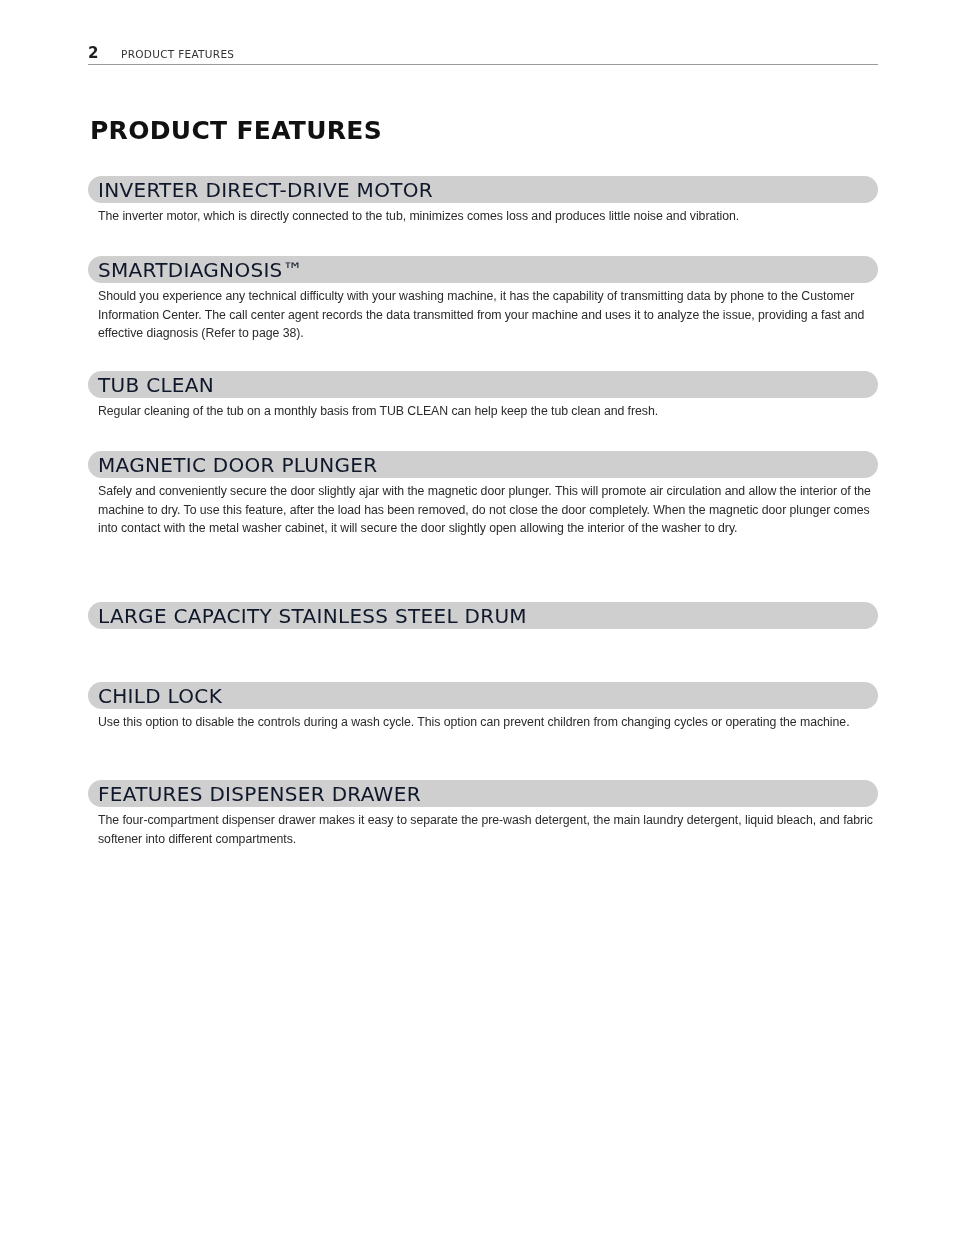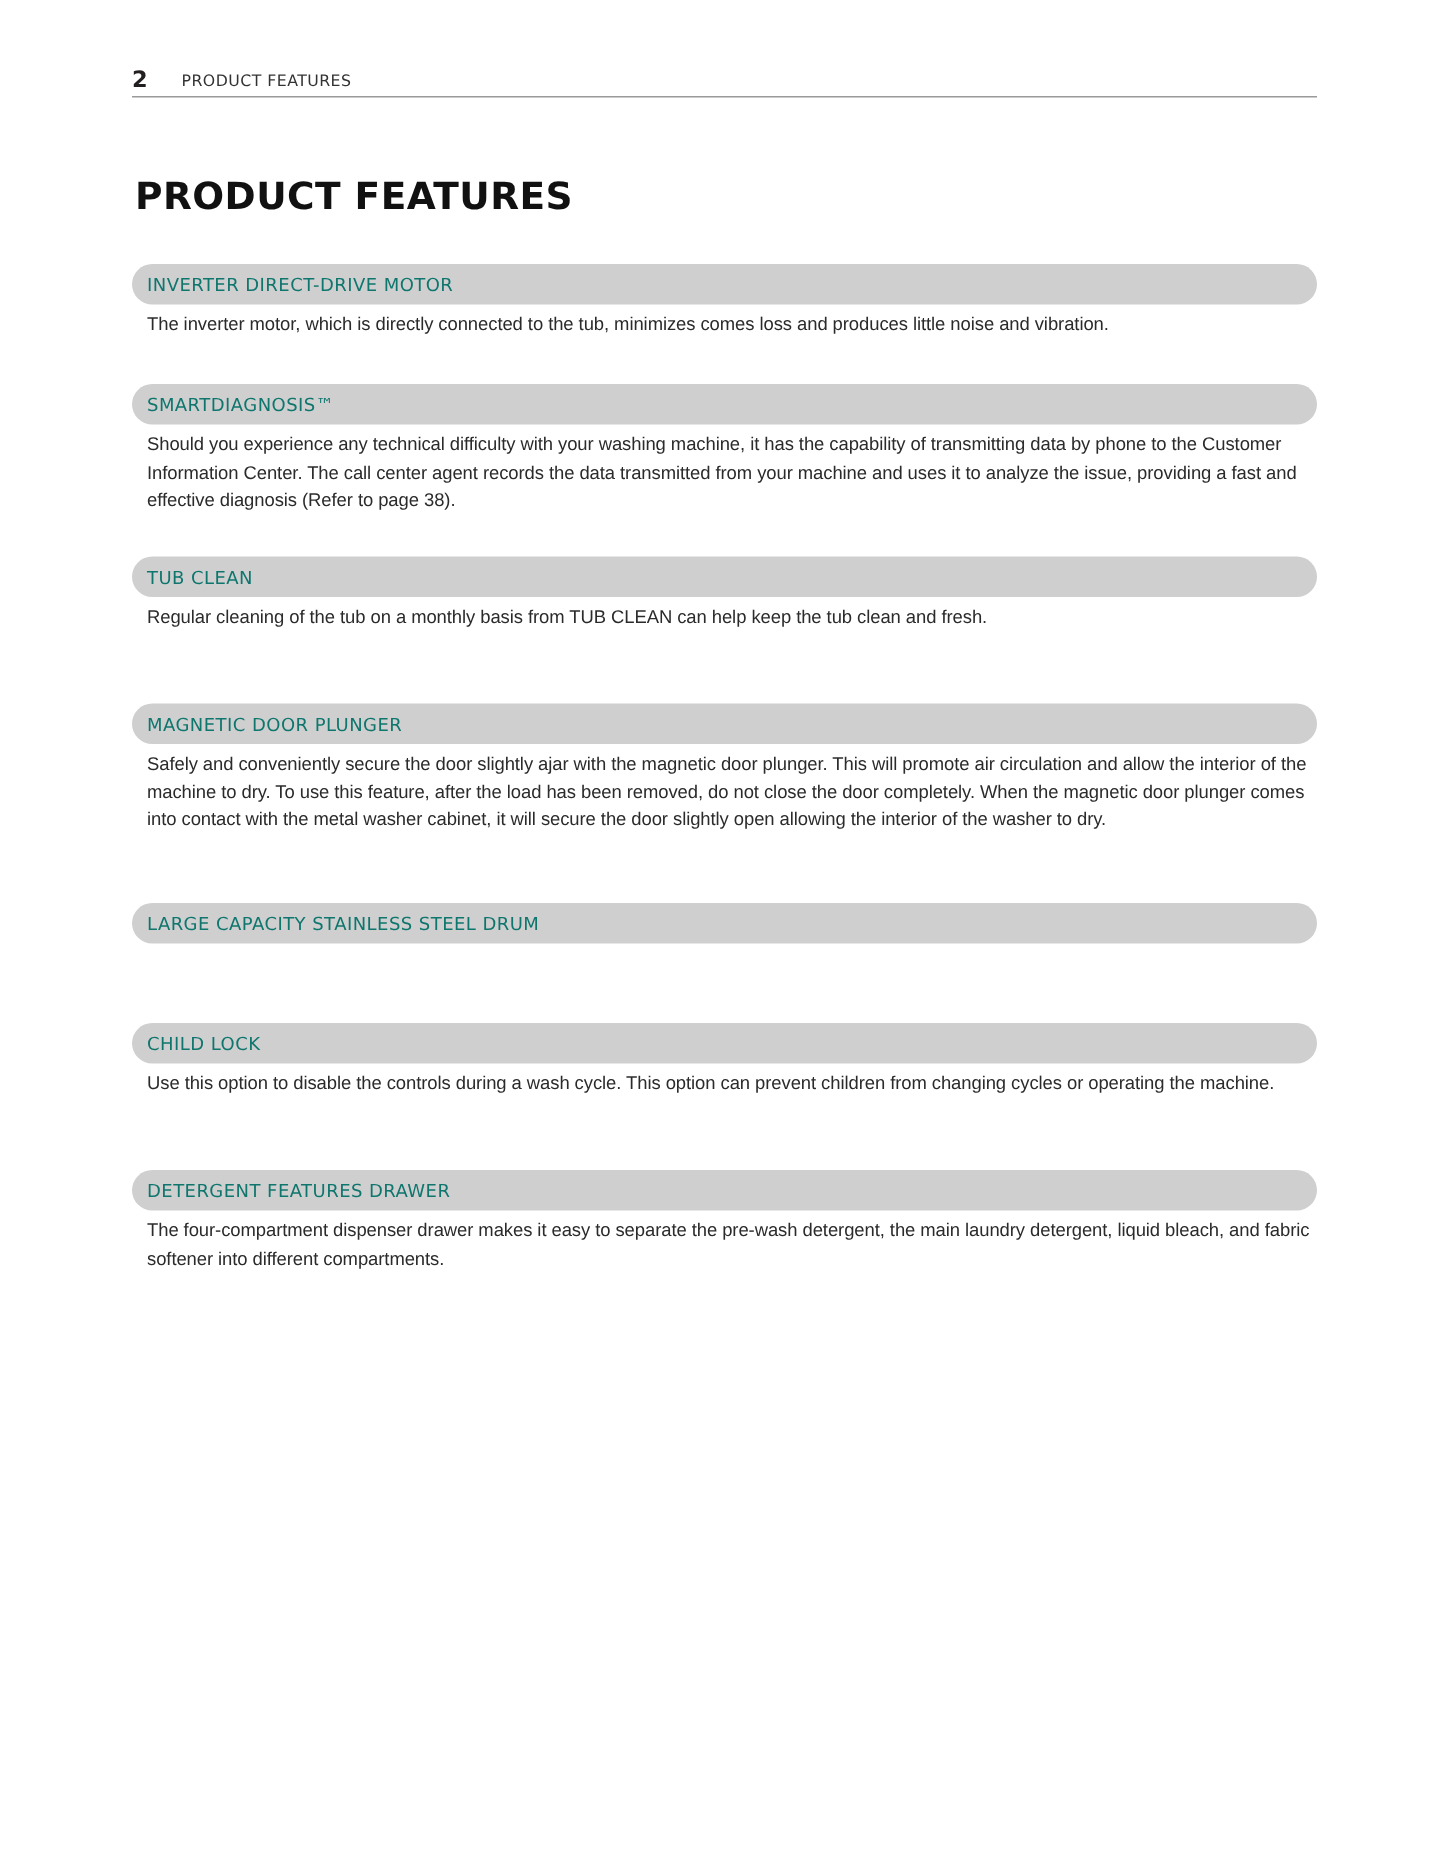--- a/index.html
+++ b/index.html
@@ -8,22 +8,22 @@
   .running-header { position: absolute; left: 88px; top: 44px; width: 790px; height: 20px;
          border-bottom: 1px solid #9a9a9a; }
   .page-num { position: absolute; left: 0; top: 0; font-size: 15px; font-weight: bold;
          font-family: "DejaVu Sans", sans-serif; letter-spacing: 0; }
   .running-title { position: absolute; left: 33px; top: 4px; font-size: 10.5px;
          letter-spacing: 0.3px; color: #333; font-family: "DejaVu Sans", sans-serif; }
   .page-title { position: absolute; left: 90px; top: 116px; margin: 0; font-size: 25px;
          font-weight: bold; letter-spacing: 0.3px; font-family: "DejaVu Sans", sans-serif; color: #111; }
   .section { position: absolute; left: 88px; width: 790px; }
   .section-bar { height: 27px; background: #cfcfcf; border-radius: 14px; box-sizing: border-box;
-         padding-left: 10px; line-height: 28px; font-size: 12px; letter-spacing: 0.3px;
-         font-family: "DejaVu Sans", sans-serif; color: #0f766e; }
+         padding-left: 10px; line-height: 28px; font-size: 20px; letter-spacing: 0.3px;
+         font-family: "DejaVu Sans", sans-serif; color: #0f172a; }
   .section-body { margin: 4px 0 0 10px; font-size: 12.3px; line-height: 18.5px; color: #2b2b2b;
          font-family: "Liberation Sans", sans-serif; width: 775px; letter-spacing: -0.05px; }
 </style>
 </head>
 <body>
 
 <div class="running-header">
   <span class="page-num">2</span>
   <span class="running-title">PRODUCT FEATURES</span>
 </div>
@@ -38,33 +38,33 @@
 <div class="section" style="top:256px;">
   <div class="section-bar">SMARTDIAGNOSIS™</div>
   <div class="section-body">Should you experience any technical difficulty with your washing machine, it has the capability of transmitting data by phone to the Customer Information Center. The call center agent records the data transmitted from your machine and uses it to analyze the issue, providing a fast and effective diagnosis (Refer to page 38).</div>
 </div>
 
 <div class="section" style="top:371px;">
   <div class="section-bar">TUB CLEAN</div>
   <div class="section-body">Regular cleaning of the tub on a monthly basis from TUB CLEAN can help keep the tub clean and fresh.</div>
 </div>
 
-<div class="section" style="top:469px;">
+<div class="section" style="top:451px;">
   <div class="section-bar">MAGNETIC DOOR PLUNGER</div>
   <div class="section-body">Safely and conveniently secure the door slightly ajar with the magnetic door plunger. This will promote air circulation and allow the interior of the machine to dry. To use this feature, after the load has been removed, do not close the door completely. When the magnetic door plunger comes into contact with the metal washer cabinet, it will secure the door slightly open allowing the interior of the washer to dry.</div>
 </div>
 
 <div class="section" style="top:602px;">
   <div class="section-bar">LARGE CAPACITY STAINLESS STEEL DRUM</div>
 </div>
 
 <div class="section" style="top:682px;">
   <div class="section-bar">CHILD LOCK</div>
   <div class="section-body">Use this option to disable the controls during a wash cycle. This option can prevent children from changing cycles or operating the machine.</div>
 </div>
 
 <div class="section" style="top:780px;">
-  <div class="section-bar">DETERGENT FEATURES DRAWER</div>
+  <div class="section-bar">FEATURES DISPENSER DRAWER</div>
   <div class="section-body">The four-compartment dispenser drawer makes it easy to separate the pre-wash detergent, the main laundry detergent, liquid bleach, and fabric softener into different compartments.</div>
 </div>
 
 <div class="section" style="top:877px;">
 </div>
 
 </body></html>

